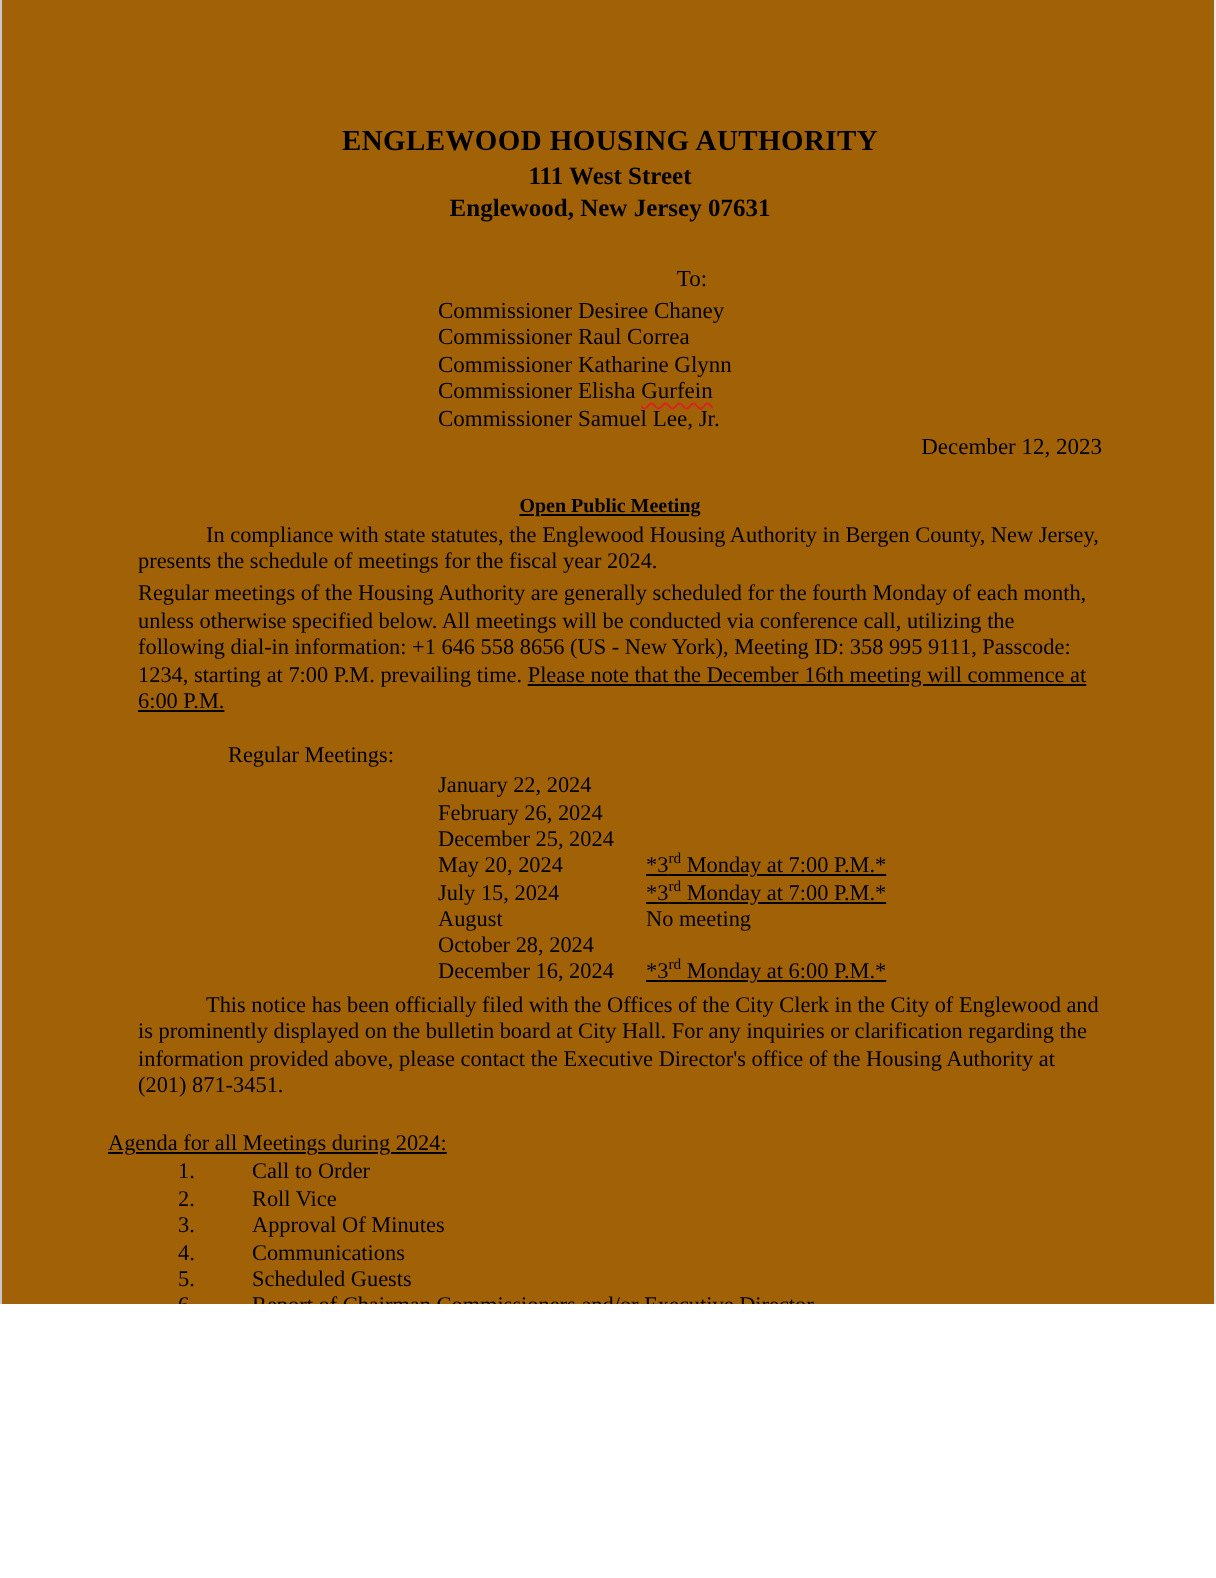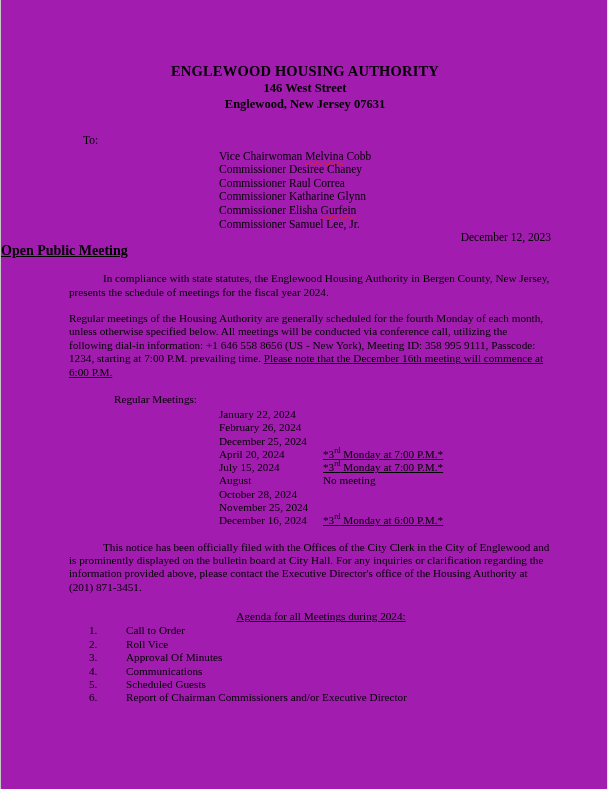--- a/index.html
+++ b/index.html
@@ -8,22 +8,22 @@
     padding: 0;
     background: #ffffff;
   }
   body {
     font-family: "Liberation Serif", "DejaVu Serif", serif;
     color: #000000;
   }
   #page {
     position: relative;
     width: 608px;
-    height: 789px;
-    background: #a21caf;
+    height: 652px;
+    background: #a16207;
     border-left: 1px solid #c8c8c8;
     border-right: 1px solid #e8e8e8;
     box-sizing: border-box;
     overflow: hidden;
   }
   .doc {
     position: absolute;
     left: 0;
     top: 0;
     width: 608px;
@@ -46,20 +46,21 @@
   }
 
   
   .to-block {
     margin-top: 22px;
     font-size: 11.5px;
     line-height: 13.6px;
   }
   .to-label {
     margin-left: 82px;
+    text-align: center;
   }
   .recipients {
     margin-left: 218px;
     margin-top: 2px;
   }
   .recipient {
     white-space: nowrap;
   }
   .misspelled {
     text-decoration: underline;
@@ -71,39 +72,41 @@
 
   
   .date-line {
     margin-right: 58px;
     text-align: right;
     font-size: 11.5px;
   }
 
   
   .doc-title {
-    font-size: 14px;
+    margin-top: 18px;
+    text-align: center;
+    font-size: 10px;
     font-weight: bold;
   }
   .doc-title span {
     text-decoration: underline;
   }
 
   
   .para {
     margin-left: 68px;
     margin-right: 58px;
     font-size: 11.2px;
     line-height: 13.4px;
     text-align: left;
   }
   .para.indent-first {
     text-indent: 34px;
   }
-  .p-gap { margin-top: 13px; }
+  .p-gap { margin-top: 3px; }
   .u { text-decoration: underline; }
 
   
   .sched-label {
     margin-top: 14px;
     margin-left: 113px;
     font-size: 11.2px;
   }
   .sched {
     margin-top: 3px;
@@ -122,51 +125,49 @@
   .note-u { text-decoration: underline; }
   .note-u sup {
     font-size: 0.68em;
     vertical-align: super;
     line-height: 0;
   }
 
   
   .agenda-head {
     margin-top: 16px;
-    margin-left: 32px;
-    font-size: 11.2px;
-    text-align: center;
+    margin-left: 53px;
+    font-size: 11.2px;
   }
   .agenda-head span { text-decoration: underline; }
   .agenda {
     margin-top: 2px;
     margin-left: 88px;
     font-size: 11.2px;
     line-height: 13.4px;
     border-collapse: collapse;
   }
   .agenda td { padding: 0; vertical-align: top; }
   .agenda td.num-col { width: 37px; }
 </style>
 </head>
 <body>
 
 <div id="page">
   <div class="doc">
 
     <div class="letterhead">
       <div class="lh-name">ENGLEWOOD HOUSING AUTHORITY</div>
-      <div class="lh-line">146 West Street</div>
+      <div class="lh-line">111 West Street</div>
       <div class="lh-line">Englewood, New Jersey 07631</div>
     </div>
 
     <div class="to-block">
       <div class="to-label">To:</div>
       <div class="recipients">
-          <div class="recipient"><span>Vice Chairwoman </span><span class="misspelled">Melvina</span><span> Cobb</span></div>
           <div class="recipient"><span>Commissioner Desiree Chaney</span></div>
           <div class="recipient"><span>Commissioner Raul Correa</span></div>
           <div class="recipient"><span>Commissioner Katharine Glynn</span></div>
           <div class="recipient"><span>Commissioner Elisha </span><span class="misspelled">Gurfein</span></div>
           <div class="recipient"><span>Commissioner Samuel Lee, Jr.</span></div>
         </div>
     </div>
 
     <div class="date-line">December 12, 2023</div>
 
@@ -187,37 +188,33 @@
           </tr>
           <tr>
             <td class="date-col">February 26, 2024</td>
             <td class="note-col"></td>
           </tr>
           <tr>
             <td class="date-col">December 25, 2024</td>
             <td class="note-col"></td>
           </tr>
           <tr>
-            <td class="date-col">April 20, 2024</td>
+            <td class="date-col">May 20, 2024</td>
             <td class="note-col"><span class="note-u"><span>*3</span><sup>rd</sup><span> Monday at 7:00 P.M.*</span></span></td>
           </tr>
           <tr>
             <td class="date-col">July 15, 2024</td>
             <td class="note-col"><span class="note-u"><span>*3</span><sup>rd</sup><span> Monday at 7:00 P.M.*</span></span></td>
           </tr>
           <tr>
             <td class="date-col">August</td>
             <td class="note-col"><span>No meeting</span></td>
           </tr>
           <tr>
             <td class="date-col">October 28, 2024</td>
-            <td class="note-col"></td>
-          </tr>
-          <tr>
-            <td class="date-col">November 25, 2024</td>
             <td class="note-col"></td>
           </tr>
           <tr>
             <td class="date-col">December 16, 2024</td>
             <td class="note-col"><span class="note-u"><span>*3</span><sup>rd</sup><span> Monday at 6:00 P.M.*</span></span></td>
           </tr>
         </tbody>
     </table>
 
     <div class="para indent-first p-gap">This notice has been officially filed with the Offices of the City Clerk in the City of Englewood and is prominently displayed on the bulletin board at City Hall. For any inquiries or clarification regarding the information provided above, please contact the Executive Director's office of the Housing Authority at (201) 871-3451.</div>

